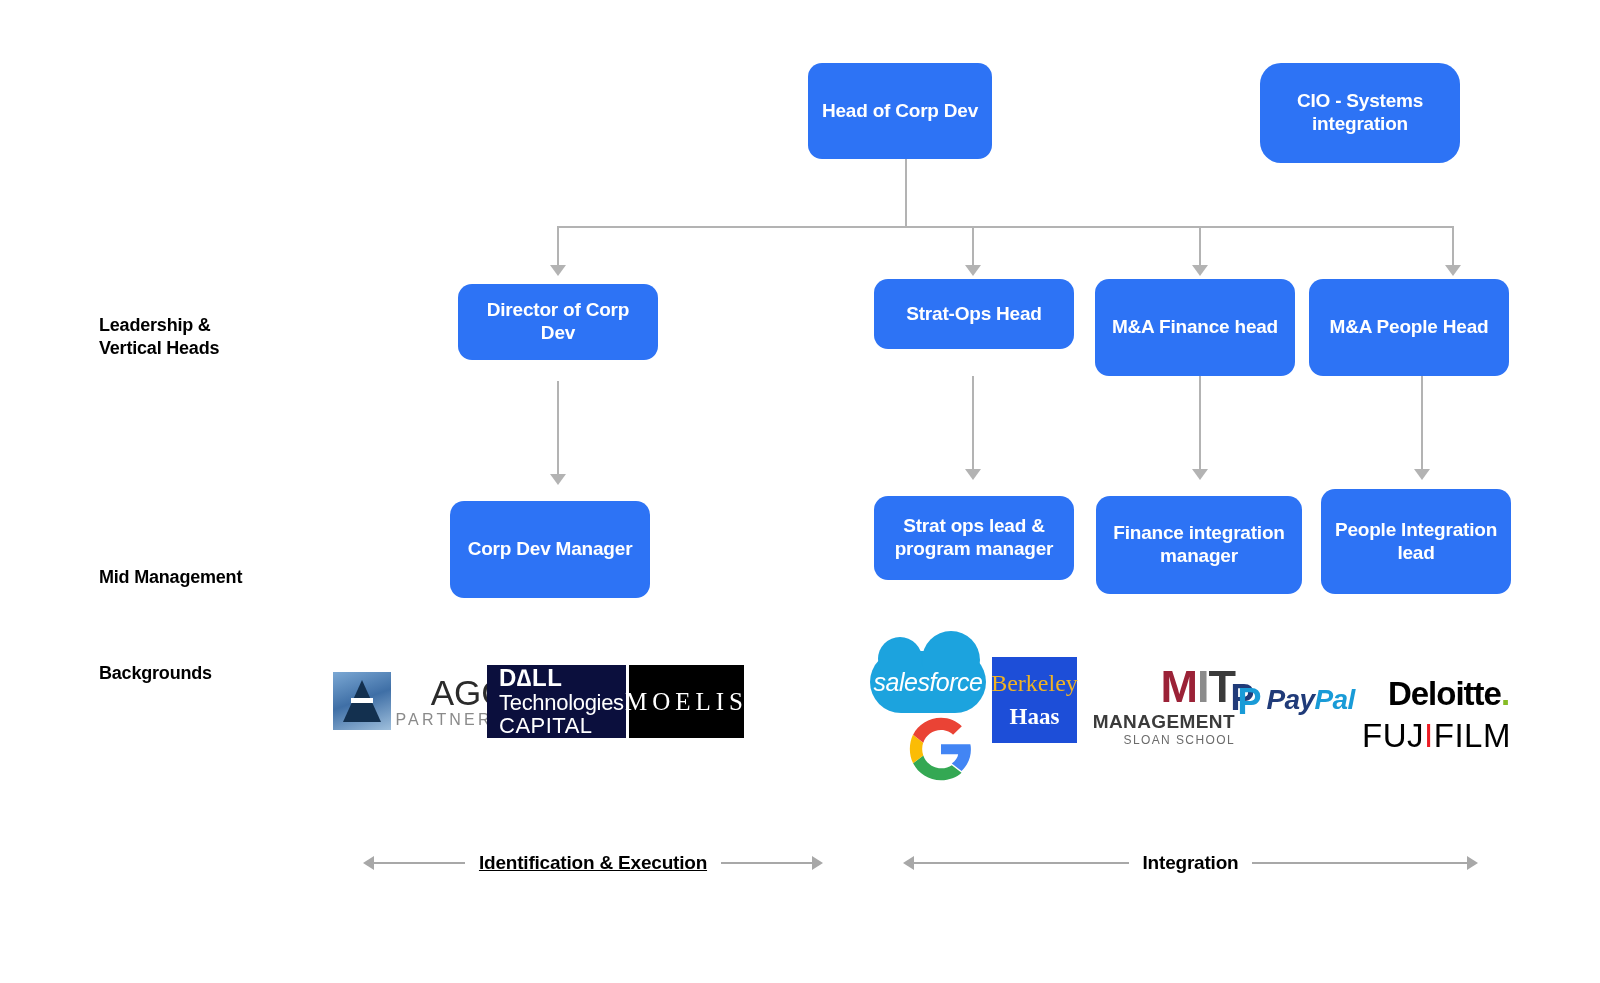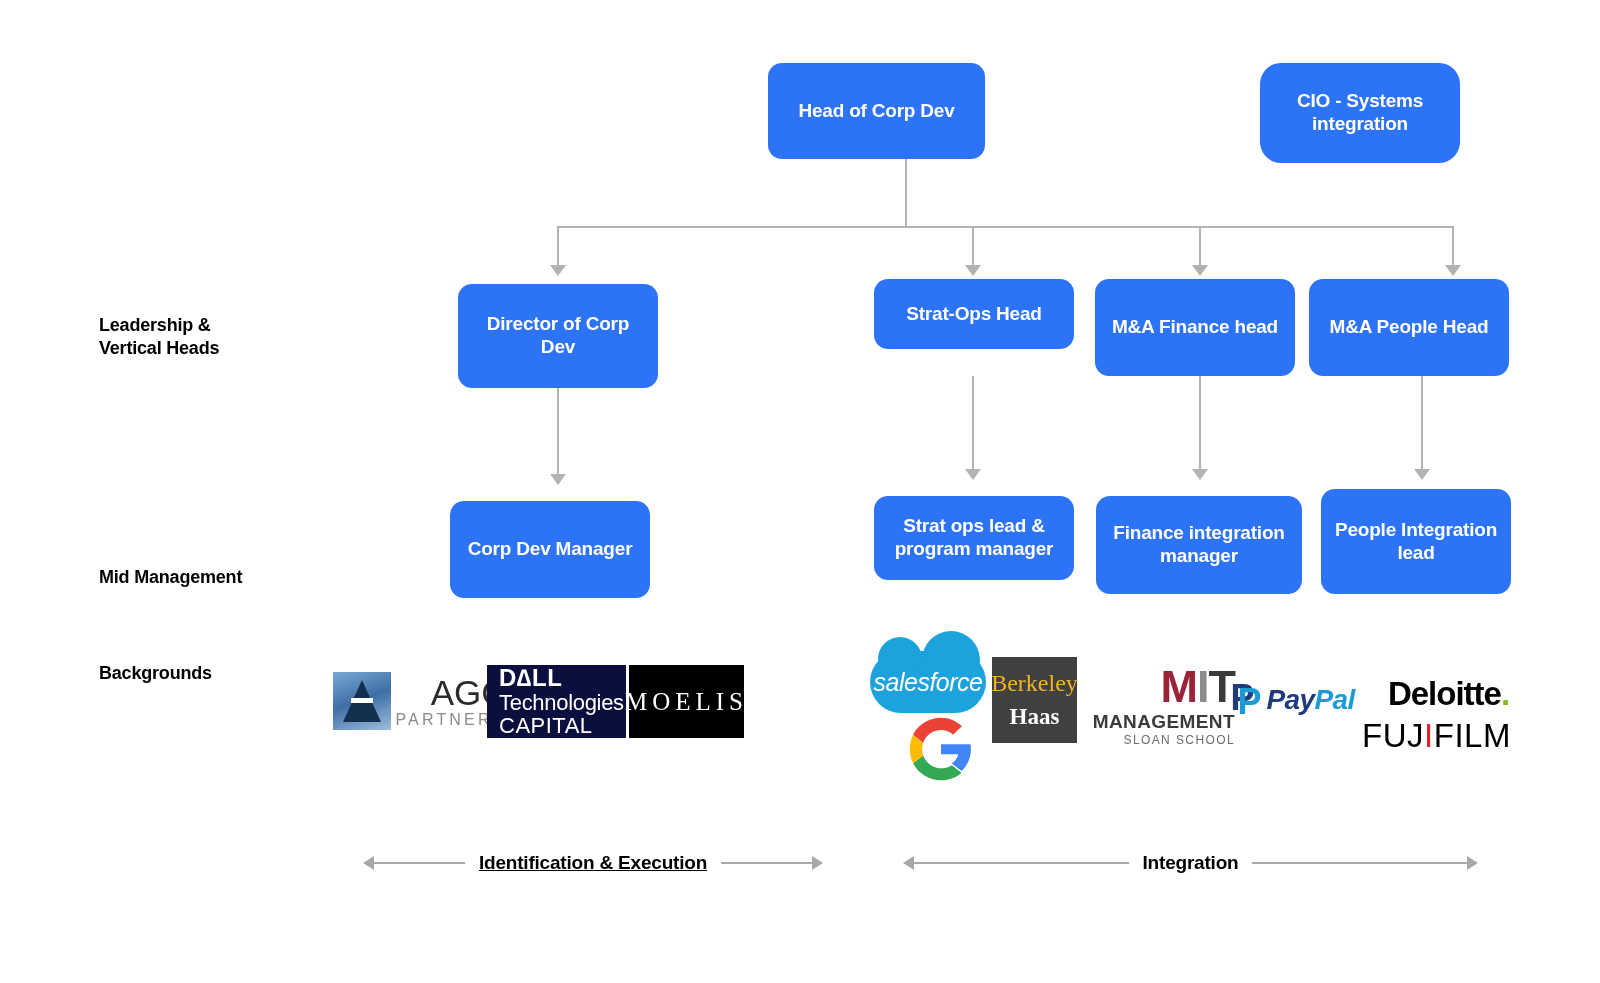--- a/index.html
+++ b/index.html
@@ -162,21 +162,21 @@
     position: relative; z-index: 3;
     color: #ffffff; font-size: 25px; font-style: italic;
     letter-spacing: -0.5px;
   }
 
   
   .google svg { display: block; }
 
   
   .haas {
-    background: #404040;
+    background: #1d4ed8;
     flex-direction: column;
     align-items: center;
     justify-content: center;
     line-height: 1.05;
   }
   .haas .h1 { font-family: "Liberation Serif", serif; font-size: 24px; color: #F0B323; }
   .haas .h2 { font-size: 23px; font-weight: bold; color: #ffffff; margin-top: 8px; font-family: Liberation Serif, serif; }
 
   
   .mit { flex-direction: column; align-items: flex-end; line-height: 1; }
@@ -239,25 +239,25 @@
 
   <div class="conn v" style="left:972px; top:376px; height:96px;"></div>
   <div class="arrowhead" style="left:965px; top:469px;"></div>
 
   <div class="conn v" style="left:1199px; top:376px; height:96px;"></div>
   <div class="arrowhead" style="left:1192px; top:469px;"></div>
 
   <div class="conn v" style="left:1421px; top:376px; height:96px;"></div>
   <div class="arrowhead" style="left:1414px; top:469px;"></div>
 
-  <div class="node" style="left:768px; top:63px; width:217px; height:96px;">Head of Corp Dev</div>
+  <div class="node" style="left:808px; top:63px; width:184px; height:96px;">Head of Corp Dev</div>
 
   <div class="node" style="left:1260px; top:63px; width:200px; height:100px; font-size:19px;border-radius:21px;">CIO - Systems integration</div>
 
-  <div class="node" style="left:458px; top:284px; width:200px; height:104px;">Director of Corp Dev</div>
+  <div class="node" style="left:458px; top:284px; width:200px; height:76px;">Director of Corp Dev</div>
 
   <div class="node" style="left:874px; top:279px; width:200px; height:70px;">Strat-Ops Head</div>
 
   <div class="node" style="left:1095px; top:279px; width:200px; height:97px;">M&amp;A Finance head</div>
 
   <div class="node" style="left:1309px; top:279px; width:200px; height:97px;">M&amp;A People Head</div>
 
   <div class="node" style="left:450px; top:501px; width:200px; height:97px;">Corp Dev Manager</div>
 
   <div class="node" style="left:874px; top:496px; width:200px; height:84px;">Strat ops lead &amp; program manager</div>

